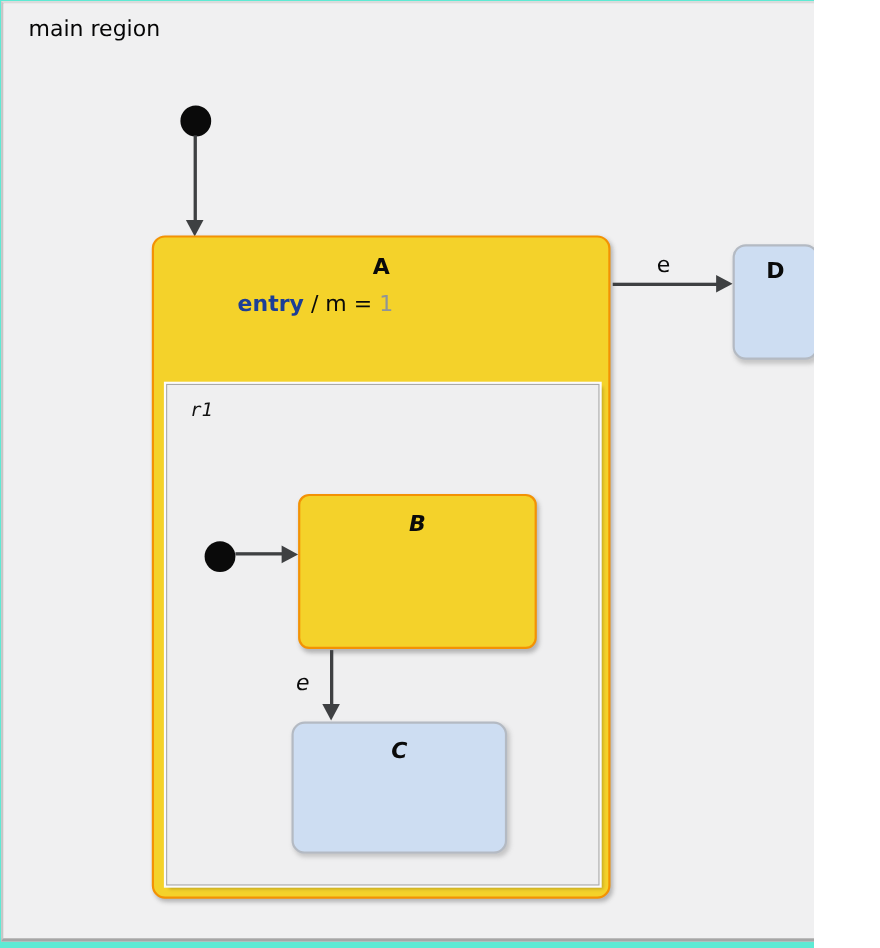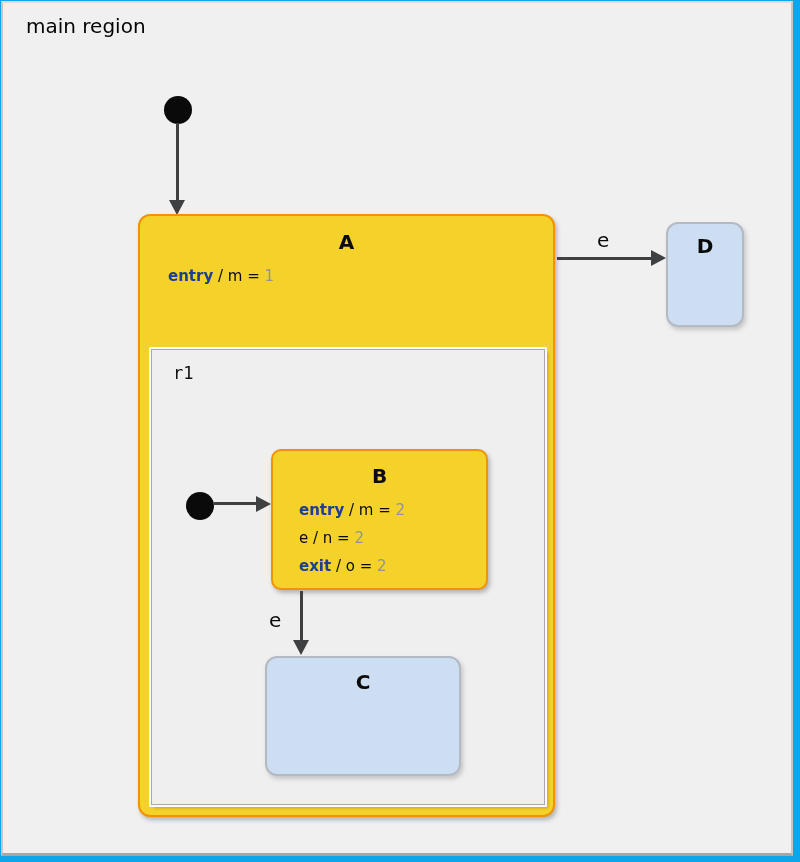--- a/index.html
+++ b/index.html
@@ -1,26 +1,26 @@
 <!DOCTYPE html>
 <html><head>
 <meta charset="utf-8">
 <style>
   html,body{margin:0;padding:0;background:#ffffff;}
   body{font-family:"DejaVu Sans",sans-serif;}
-  #page{position:relative;width:800px;height:862px;overflow:hidden;background:#0ea5e9;}
+  #page{position:relative;width:740px;height:862px;overflow:hidden;background:#5eead4;}
   .canvas{position:absolute;left:1px;top:1px;width:792px;height:855px;box-sizing:border-box;
           background:#f0f0f1;border:2px solid #c6c6c6;border-top-color:#dadada;
           border-bottom:3px solid #a6a6a6;}
   .main-region-label{position:absolute;left:26px;top:14px;font-size:20px;color:#050505;}
   .state{position:absolute;box-sizing:border-box;border-radius:12px;}
   .state.yellow{background:#f4d22a;border:2px solid #f39204;box-shadow:2px 3px 4px rgba(90,90,90,.40);}
   .state.blue{background:#cdddf2;border:2px solid #b4bac3;box-shadow:2px 3px 4px rgba(120,120,120,.35);}
   .state-title{font-size:20px;font-weight:bold;color:#0a0a0a;text-align:center;line-height:24px;}
-  .actions{position:absolute;font-size:15px;line-height:28px;color:#0a0a0a;}
+  .actions{position:absolute;font-size:20px;line-height:28px;color:#0a0a0a;margin-left:48px;}
   .action-line{white-space:pre;}
   .kw{color:#1c3e96;font-weight:bold;}
   .ev{color:#0a0a0a;}
   .val{color:#8f9499;}
   .region{position:absolute;box-sizing:border-box;background:#efeff0;border:1px solid #a9a9a9;
           box-shadow:0 0 0 2px #fcfcfc, 3px 3px 3px rgba(0,0,0,.22);}
   .region-label{position:absolute;left:21px;top:13px;font-family:"DejaVu Sans Mono",monospace;
                 font-size:17px;color:#101010;}
   .init-dot{position:absolute;width:28px;height:28px;border-radius:50%;background:#0a0a0a;}
   .vline{position:absolute;width:3px;background:#3e4042;}
@@ -43,34 +43,29 @@
   <div class="init-dot" style="left:164px;top:96px;"></div>
   <div class="vline" style="left:176px;top:123px;height:79px;"></div>
   <div class="arrow-down" style="left:169px;top:200px;"></div>
 
   <div class="state yellow" style="left:138px;top:214px;width:417px;height:603px;">
     <div class="state-title" style="margin-top:14px;">A</div>
     <div class="actions" style="left:28px;top:46px;">
       <div class="action-line"><span class="kw">entry</span><span> / m = </span><span class="val">1</span></div>
     </div>
 
-    <div class="region" style="left:11px;top:133px;width:394px;height:456px;">
+    <div class="region" style="left:11px;top:133px;width:394px;height:456px;font-style:italic;">
       <div class="region-label">r1</div>
 
       <div class="init-dot" style="left:34px;top:142px;"></div>
       <div class="hline" style="left:62px;top:152px;width:44px;"></div>
       <div class="arrow-right" style="left:104px;top:146px;"></div>
 
       <div class="state yellow" style="left:119px;top:99px;width:217px;height:141px;border-radius:10px;">
         <div class="state-title" style="margin-top:13px;">B</div>
-        <div class="actions" style="left:26px;top:45px;">
-          <div class="action-line"><span class="kw">entry</span><span> / m = </span><span class="val">2</span></div>
-          <div class="action-line"><span class="ev">e</span><span> / n = </span><span class="val">2</span></div>
-          <div class="action-line"><span class="kw">exit</span><span> / o = </span><span class="val">2</span></div>
-        </div>
       </div>
 
       <div class="edge-label" style="left:117px;top:258px;">e</div>
       <div class="vline" style="left:148px;top:241px;height:49px;"></div>
       <div class="arrow-down" style="left:141px;top:290px;"></div>
 
       <div class="state blue" style="left:113px;top:306px;width:196px;height:120px;">
         <div class="state-title" style="margin-top:12px;">C</div>
       </div>
     </div>

